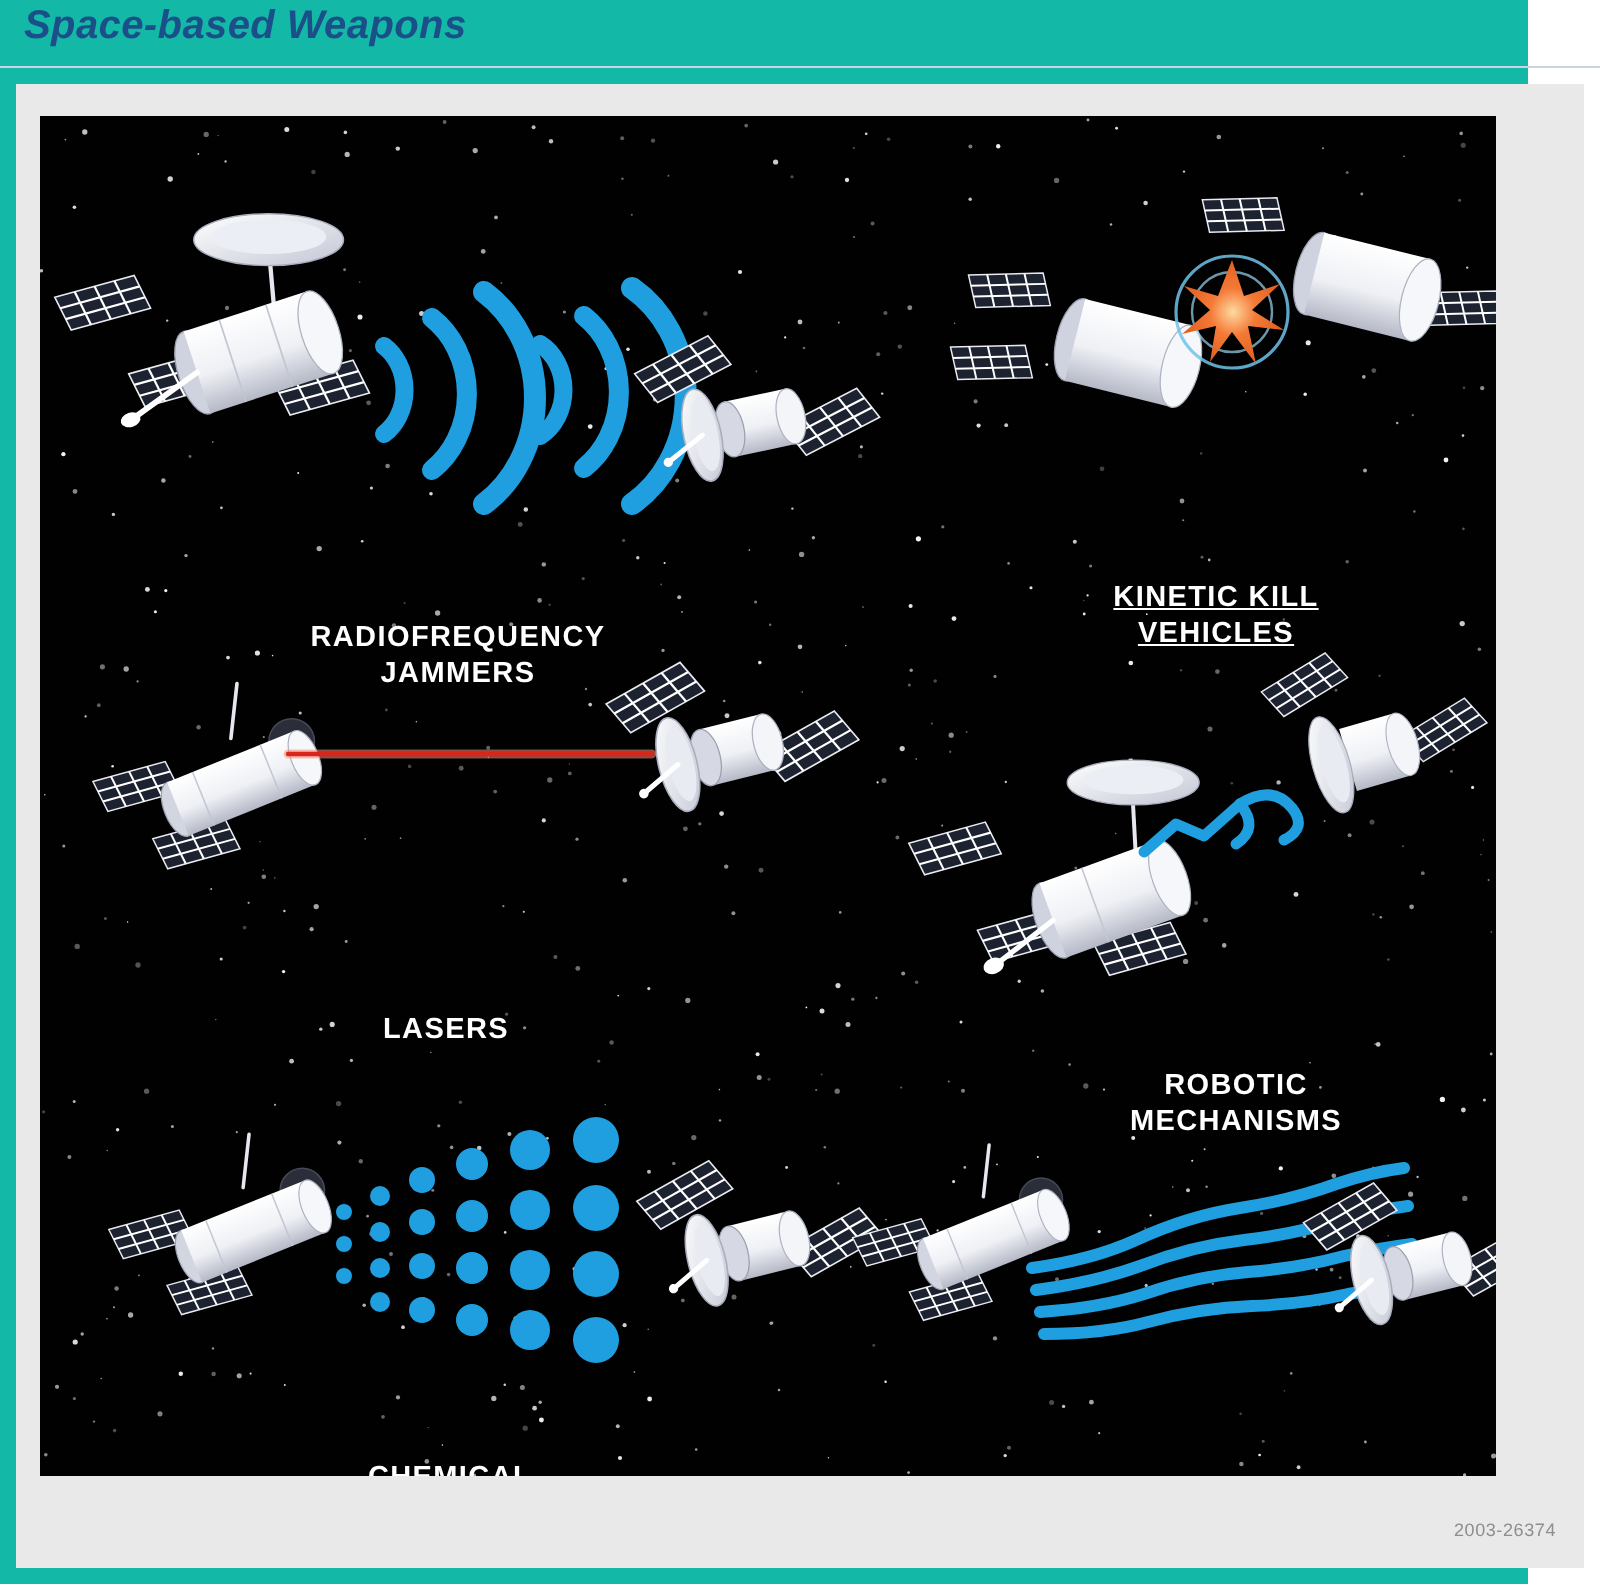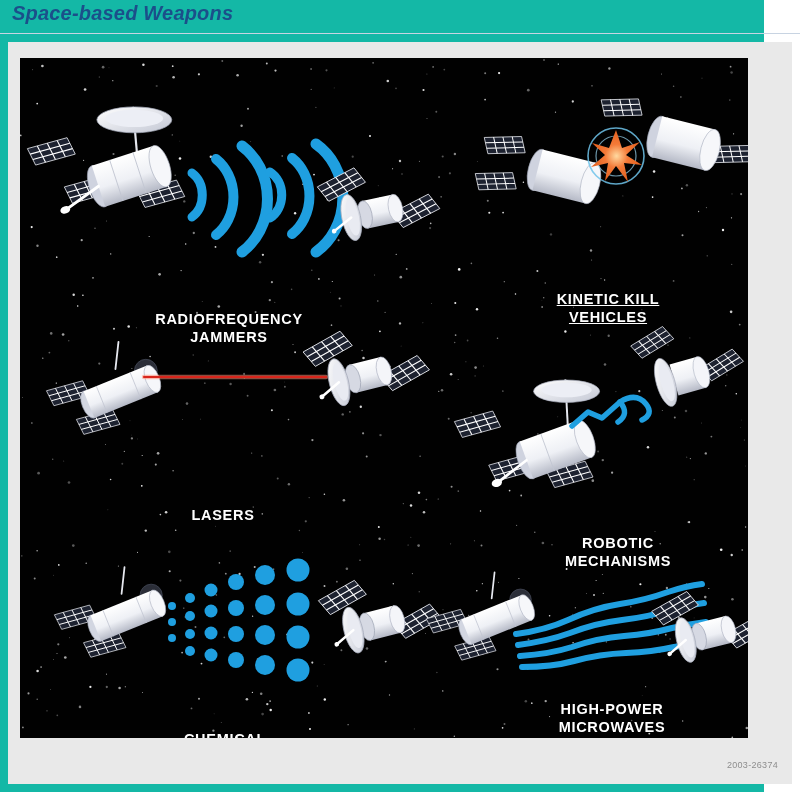--- a/index.html
+++ b/index.html
@@ -867,21 +867,19 @@
             <path d="M116,106 q30,-4 52,-14 q26,-12 52,-16 q26,-4 48,-12 q18,-6 34,-8"></path>
             <path d="M118,117 q30,-4 52,-12 q26,-10 52,-13 q26,-3 48,-10 q18,-5 34,-7"></path>
             <path d="M120,128 q30,-2 52,-9 q26,-9 52,-11 q26,-2 48,-8 q18,-4 34,-6"></path>
             <path d="M122,139 q30,0 52,-6 q26,-7 52,-8 q26,-1 48,-6 q18,-3 34,-5"></path>
           </g>
 
           <g transform="translate(302,108) scale(0.76) rotate(-14)">
             <use href="#sat-target"></use>
           </g>
         </svg>
-        <div class="caption" style="left:212px; top:172px; width:260px;">HIGH-POWER
-MICROWAVES</div>
       </div>
 
     </div>
 
     <div class="figure-id">2003-26374</div>
   </div>
 </div>
 
 </body></html>

